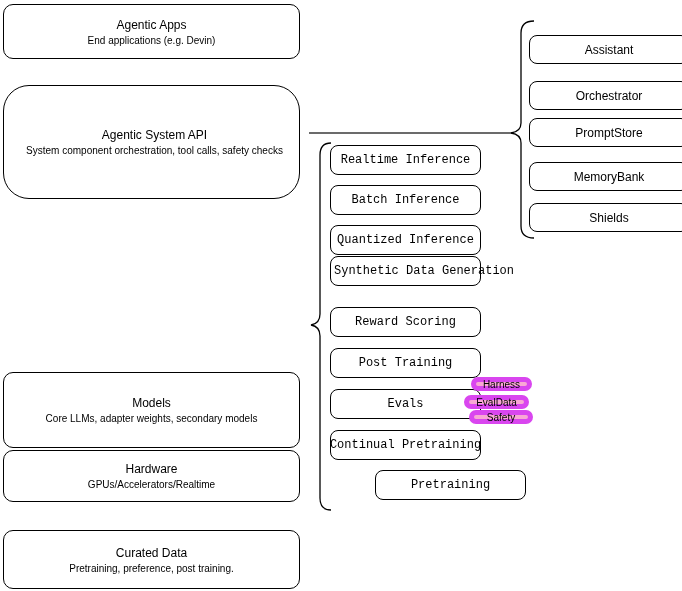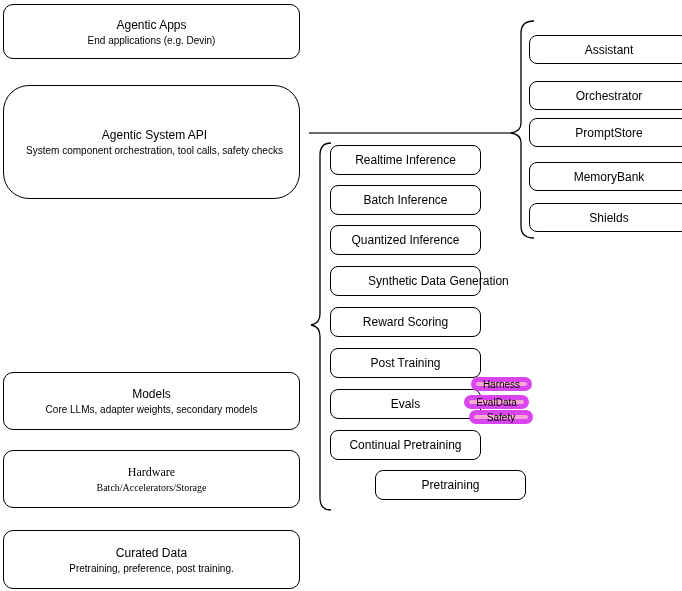--- a/index.html
+++ b/index.html
@@ -22,20 +22,21 @@
     top: 0;
     pointer-events: none;
   }
   .box {
     position: absolute;
     background: #ffffff;
     border: 1px solid #000000;
     box-sizing: border-box;
     display: flex;
     flex-direction: column;
+    align-items: center;
     justify-content: center;
     text-align: center;
   }
   .left-node {
     left: 3px;
     width: 297px;
   }
   .r10 { border-radius: 10px; }
   .r26 { border-radius: 26px; padding-left: 6px; }
   .node-title {
@@ -50,20 +51,21 @@
     margin-top: 3px;
     color: #000000;
     white-space: nowrap;
   }
   .mid-node {
     left: 330px;
     width: 151px;
     height: 30px;
     border-radius: 8px;
     font-size: 12px;
+    font-family: Liberation Mono, monospace;
   }
   .right-node {
     left: 529px;
     width: 160px;
     height: 29px;
     border-radius: 8px;
     font-size: 12px;
   }
   .mid-node .node-label,
   .right-node .node-label {
@@ -97,45 +99,45 @@
     <div class="node-title">Agentic Apps</div>
     <div class="node-subtitle">End applications (e.g. Devin)</div>
   </div>
 
   <div class="box left-node r26" style="top:85px; height:114px;">
     <div class="node-title">Agentic System API</div>
     <div class="node-subtitle">System component orchestration, tool calls, safety checks</div>
   </div>
 
 
-  <div class="box left-node r10" style="top:372px; height:58px;">
+  <div class="box left-node r10" style="top:372px; height:76px;">
     <div class="node-title">Models</div>
     <div class="node-subtitle">Core LLMs, adapter weights, secondary models</div>
   </div>
 
-  <div class="box left-node r10" style="top:450px; height:58px;font-family:Liberation Serif, serif;">
+  <div class="box left-node r10" style="top:450px; height:52px;">
     <div class="node-title">Hardware</div>
-    <div class="node-subtitle">Batch/Accelerators/Storage</div>
+    <div class="node-subtitle">GPUs/Accelerators/Realtime</div>
   </div>
 
   <div class="box left-node r10" style="top:530px; height:59px;">
     <div class="node-title">Curated Data</div>
     <div class="node-subtitle">Pretraining, preference, post training.</div>
   </div>
 
   <div class="box mid-node" style="top:145px;">
     <div class="node-label">Realtime Inference</div>
   </div>
   <div class="box mid-node" style="top:185px;">
     <div class="node-label">Batch Inference</div>
   </div>
   <div class="box mid-node" style="top:225px;">
     <div class="node-label">Quantized Inference</div>
   </div>
-  <div class="box mid-node" style="top:266px;padding-left:37px;">
+  <div class="box mid-node" style="top:256px;padding-left:37px;">
     <div class="node-label">Synthetic Data Generation</div>
   </div>
   <div class="box mid-node" style="top:307px;">
     <div class="node-label">Reward Scoring</div>
   </div>
   <div class="box mid-node" style="top:348px;">
     <div class="node-label">Post Training</div>
   </div>
   <div class="box mid-node" style="top:389px;">
     <div class="node-label">Evals</div>

